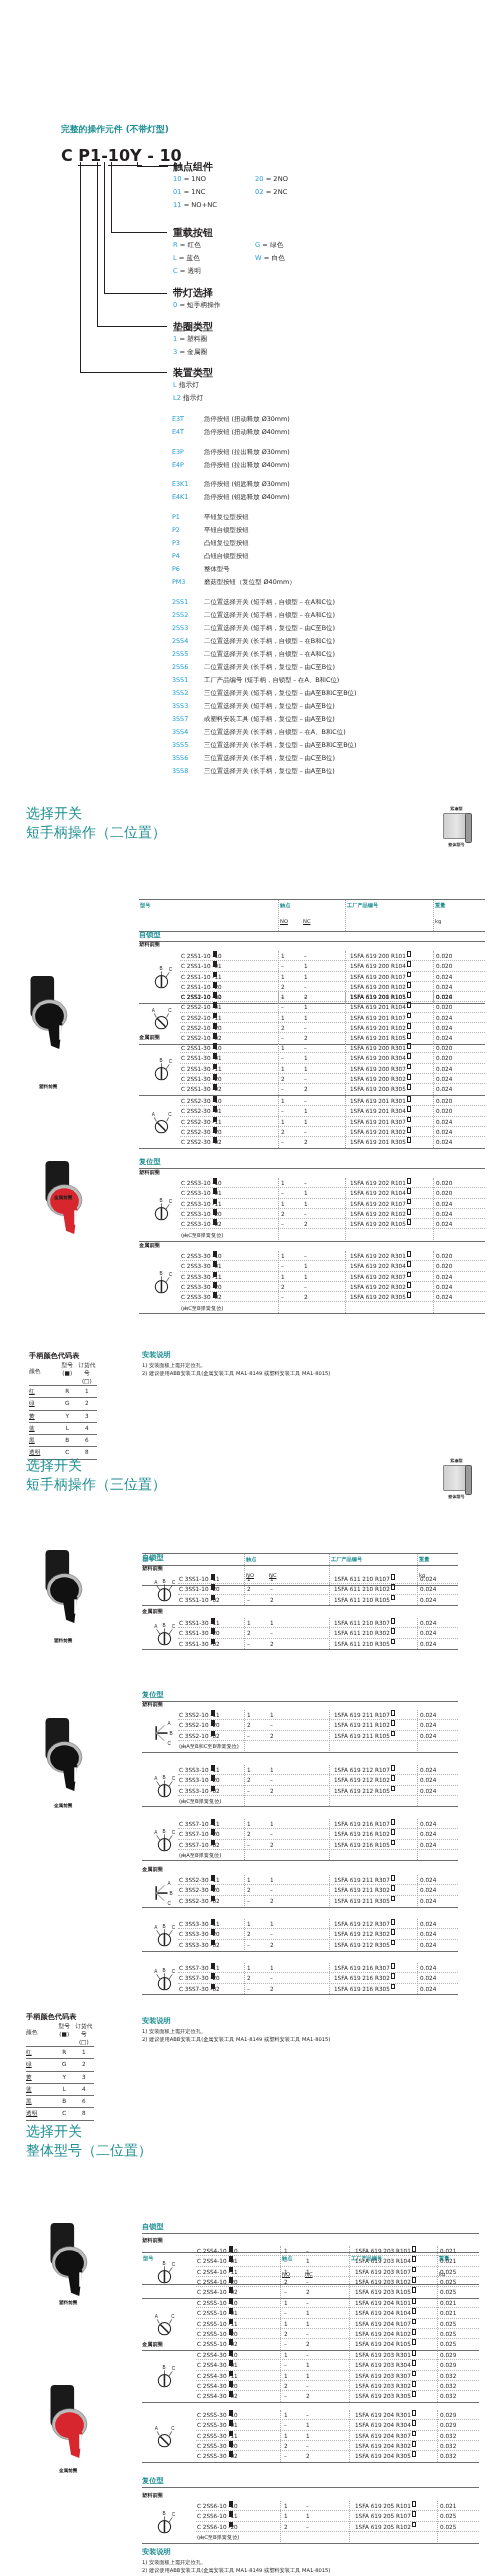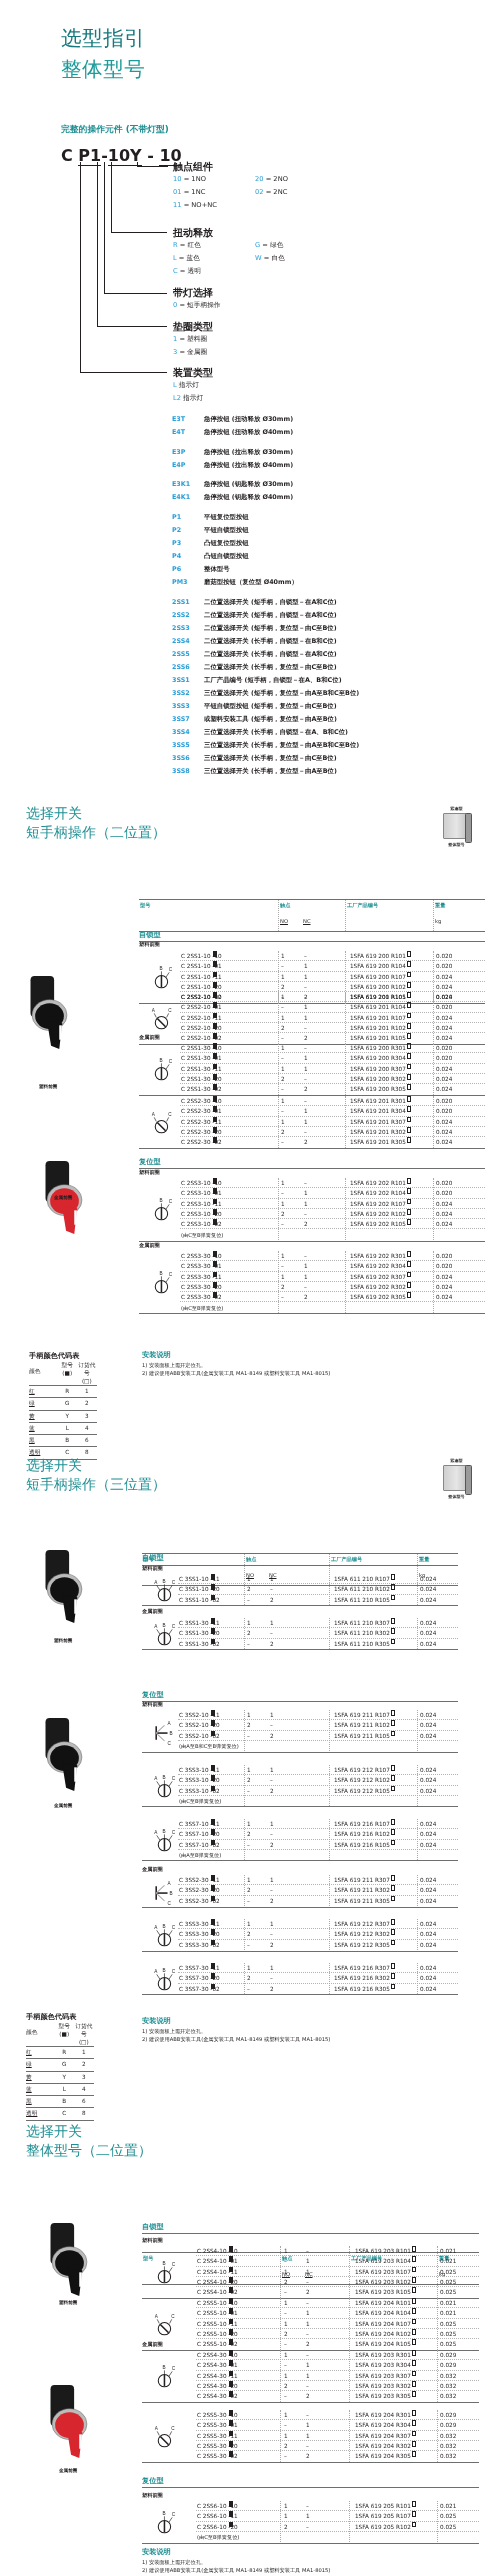--- a/index.html
+++ b/index.html
@@ -13,21 +13,21 @@
   .sub-title { position: absolute; left: 61px; top: 124px; font-size: 8.8px; color: #1f8f93; font-weight: bold; }
   .code-line { position: absolute; left: 61px; top: 146px; font-size: 16px; font-weight: bold; color: #231f20; letter-spacing: 0px; }
   .code-line u { text-decoration: none; border-bottom: 0.8px solid #231f20; }
   .tree-line { position: absolute; background: #231f20; }
   .grp { position: absolute; left: 173px; font-size: 6.7px; line-height: 13px; }
   .grp .head { font-weight: bold; font-size: 10px; }
   .grp .row { white-space: nowrap; }
   .grp .row .k { color: #2a9fd8; display: inline-block; }
   .grp .two { display: flex; }
   .grp .two .c1 { width: 82px; }
-  .devlist { position: absolute; left: 172px; top: 413px; font-size: 6.4px; line-height: 13px; font-weight: bold; }
+  .devlist { position: absolute; left: 172px; top: 413px; font-size: 6.4px; line-height: 13px; }
   .devlist .row { white-space: nowrap; display: flex; }
   .devlist .k { color: #2a9fd8; width: 32px; display: inline-block; }
   .devlist .gap { height: 6.7px; }
   .sec-title { position: absolute; left: 26px; top: 0; font-size: 14px; line-height: 18.5px; color: #1f8f93; }
   .compact { position: absolute; right: 25px; top: 3.1px; width: 37px; text-align: center; font-size: 4.1px; font-weight: bold; }
   .compact .img { width: 27px; height: 26px; margin: 2.1px auto 3.1px; background: linear-gradient(90deg,#cfcfcf 0%,#e6e6e6 50%,#bdbdbd 100%); border: 0.5px solid #888; border-radius: 1px; position: relative; }
   .compact .img:after { content:""; position:absolute; right:-3.1px; top:-1.5px; width:5.2px; height:28px; background:#9a9a9a; border:0.5px solid #555; border-radius: 1.5px; }
 
   .tbl { position: absolute; font-size: 5.7px; }
   .thead { position: relative; border-top: 1px solid #6d6e70; border-bottom: 1px solid #6d6e70; height: 33px; }
@@ -61,24 +61,20 @@
   .color-table .ct-row .c0 { text-decoration: underline; }
 
   .install { position: absolute; font-size: 5.2px; line-height: 7.7px; }
   .install .it { font-size: 7.2px; font-weight: bold; color: #1f8f93; margin-bottom: 3.1px; }
 </style>
 </head>
 <body>
 
 <div class="page" id="page">
 
-  <h1 class="big-title">
-    <span>选型指引</span>
-    <span class="l2">整体型号</span>
-  </h1>
   <div class="sub-title">完整的操作元件 (不带灯型)</div>
 
   <div class="code-line">
     <span>C </span><u>P1</u><span>-</span><u>1</u><u>0</u><u>Y</u><span> - </span><u>10</u>
   </div>
 
   <div class="tree-line" style="left:137px;top:162px;width:0.7px;height:5.2px"></div>
   <div class="tree-line" style="left:137px;top:166px;width:31px;height:0.7px"></div>
   <div class="tree-line" style="left:111px;top:162px;width:0.7px;height:71px"></div>
   <div class="tree-line" style="left:111px;top:232px;width:56px;height:0.7px"></div>
@@ -98,21 +94,21 @@
         </div>
         <div class="row two">
           <div class="c1"><span class="k">01</span><span class="v"> = 1NC</span></div>
           <div class="c2"><span class="k">02</span><span class="v"> = 2NC</span></div>
         </div>
         <div class="row two">
           <div class="c1"><span class="k">11</span><span class="v"> = NO+NC</span></div>
         </div>
       </div>
       <div class="grp" style="top: 226px;">
-        <div class="head">扭动释放</div>
+        <div class="head">重载按钮</div>
         <div class="row two">
           <div class="c1"><span class="k">R</span><span class="v">   = 红色</span></div>
           <div class="c2"><span class="k">G</span><span class="v"> = 绿色</span></div>
         </div>
         <div class="row two">
           <div class="c1"><span class="k">L</span><span class="v">   = 蓝色</span></div>
           <div class="c2"><span class="k">W</span><span class="v"> = 白色</span></div>
         </div>
         <div class="row two">
           <div class="c1"><span class="k">C</span><span class="v">   = 透明</span></div>
@@ -223,21 +219,21 @@
       <div class="row">
         <span class="k">3SS1</span>
         <span class="v">工厂产品编号 (短手柄，自锁型－在A、B和C位)</span>
       </div>
       <div class="row">
         <span class="k">3SS2</span>
         <span class="v">三位置选择开关 (短手柄，复位型－由A至B和C至B位)</span>
       </div>
       <div class="row">
         <span class="k">3SS3</span>
-        <span class="v">平钮自锁型按钮 (短手柄，复位型－由C至B位)</span>
+        <span class="v">三位置选择开关 (短手柄，复位型－由A至B位)</span>
       </div>
       <div class="row">
         <span class="k">3SS7</span>
         <span class="v">或塑料安装工具 (短手柄，复位型－由A至B位)</span>
       </div>
       <div class="row">
         <span class="k">3SS4</span>
         <span class="v">三位置选择开关 (长手柄，自锁型－在A、B和C位)</span>
       </div>
       <div class="row">

